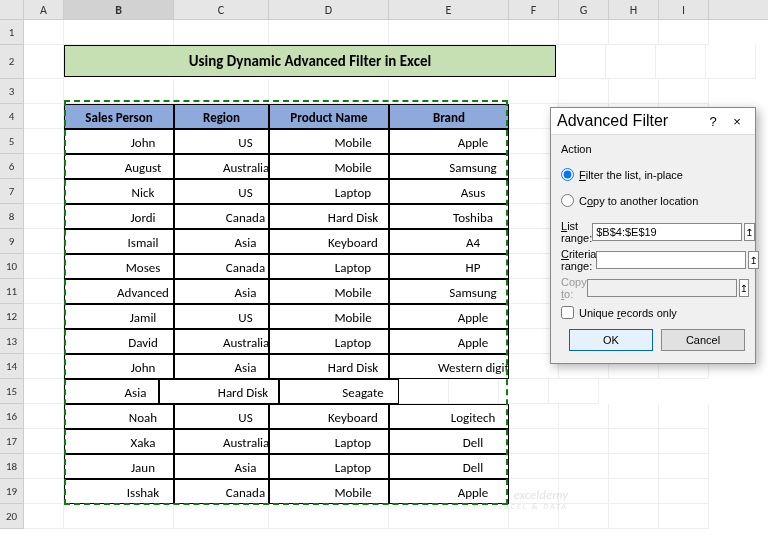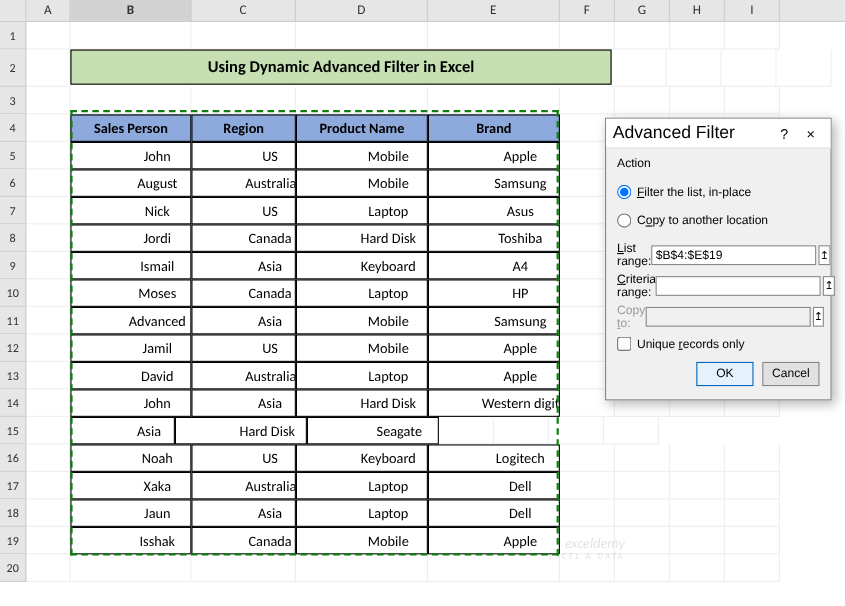--- a/index.html
+++ b/index.html
@@ -146,21 +146,21 @@
       display: flex;
       align-items: center;
       justify-content: center;
       font-size: 10px;
       cursor: pointer;
     }
     .check-row { display: flex; align-items: center; margin: 6px 0; }
     .check-row input { margin-right: 5px; }
     .dialog-buttons { display: flex; justify-content: flex-end; gap: 8px; padding: 4px 0 6px; }
     .dlg-btn {
-      width: 52px;
+      width: 84px;
       height: 22px;
       border: 1px solid #888;
       background: #e1e1e1;
       font-size: 11px;
       cursor: pointer;
     }
     .dlg-btn.primary { border: 1px solid #0067c0; background:#e5f1fb; }
     .underline-key { text-decoration: underline; }
     .watermark {
       position: absolute;

